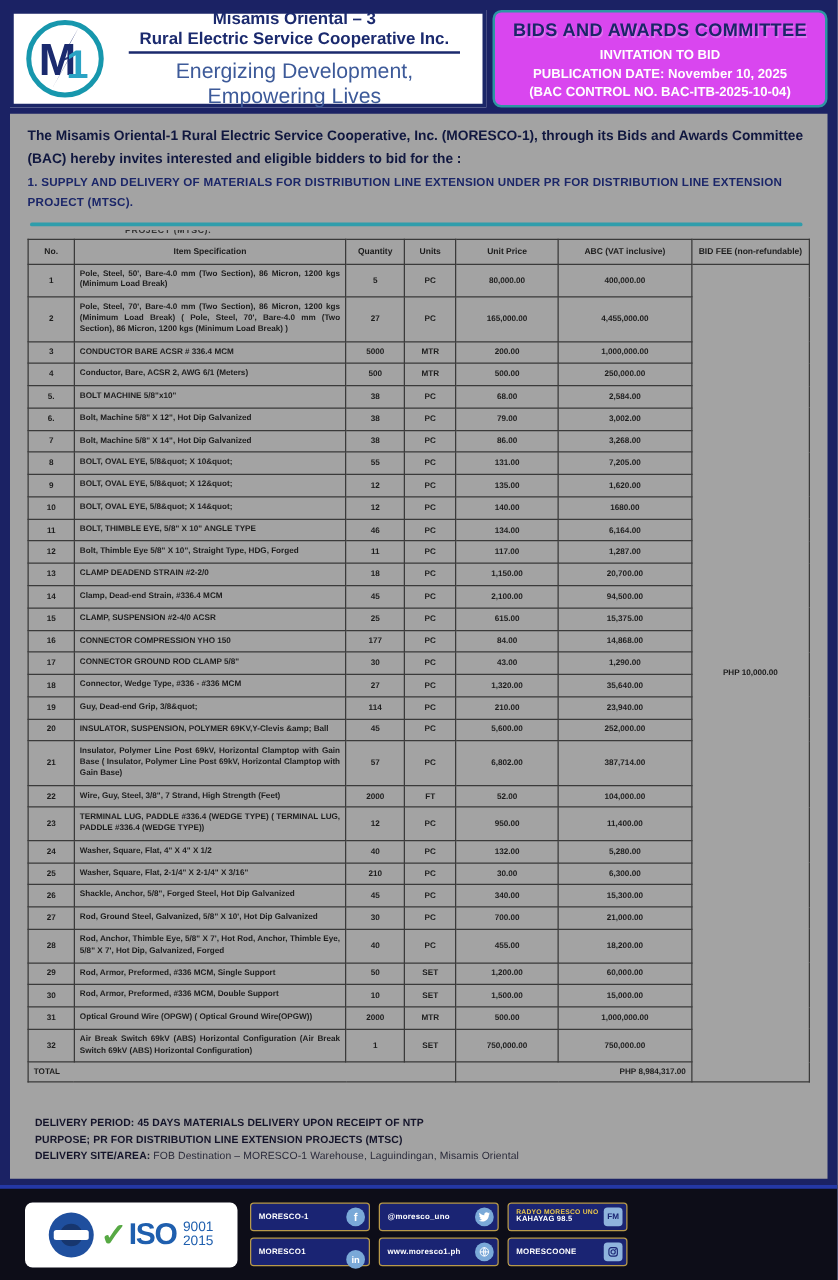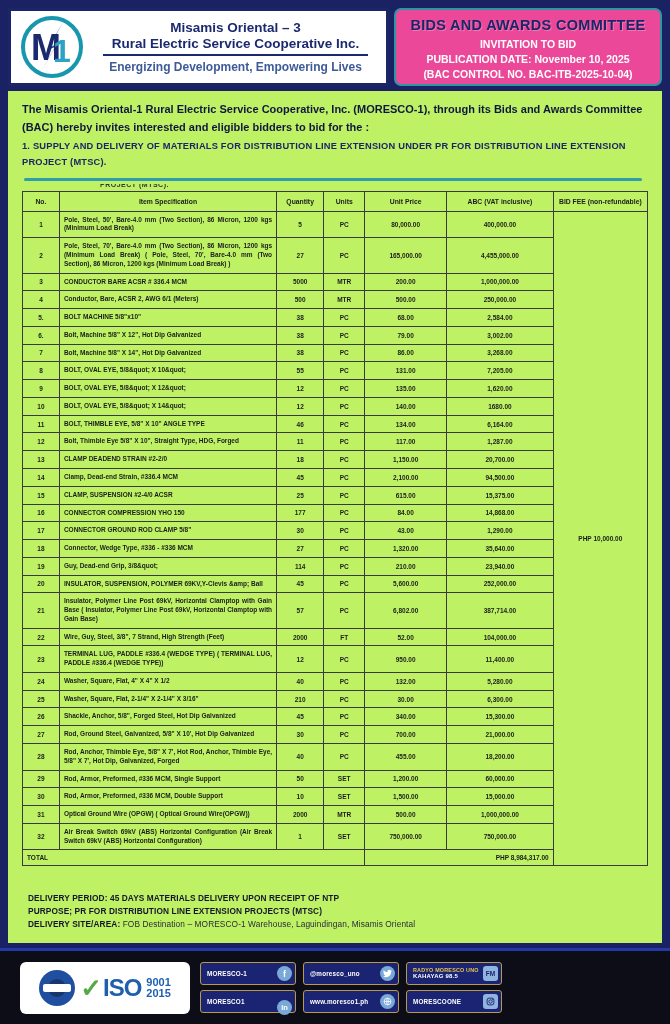--- a/index.html
+++ b/index.html
@@ -8,28 +8,28 @@
 
   
   .frame { position:absolute; top:0; left:0; width:670px; height:948px; background:#1b2264; padding:8px; }
   .header-row { display:flex; gap:5px; height:78px; }
   .org-card { flex:1; background:#ffffff; border:3px solid #1b2668; display:flex; align-items:center; padding:4px 8px; gap:8px; }
   .logo-wrap { width:66px; height:66px; flex:0 0 66px; }
   .org-text { flex:1; text-align:center; }
   .org-line1 { font-size:13.5px; font-weight:700; color:#1b2a6e; line-height:1.15; }
   .org-line2 { font-size:13.5px; font-weight:700; color:#1b2a6e; line-height:1.15; }
   .org-rule { height:2px; background:#1b2a6e; margin:3px 10px 4px 10px; }
-  .tagline { font-size:12px; font-weight:700; color:#3d5a99; }
-
-  .bac-banner { width:268px; flex:0 0 268px; background:#ec4899; border:2px solid #2d96a3; border-radius:7px; text-align:center; padding:7px 4px 4px 4px; }
+  .tagline { font-size:17px; font-weight:400; color:#3d5a99; }
+
+  .bac-banner { width:268px; flex:0 0 268px; background:#d946ef; border:2px solid #2d96a3; border-radius:7px; text-align:center; padding:7px 4px 4px 4px; }
   .bac-title { font-size:14.5px; font-weight:800; color:#1b2668; letter-spacing:.3px; text-shadow:1px 1px 0 rgba(255,255,255,.25); margin-bottom:4px; }
   .bac-line { font-size:10.5px; font-weight:700; color:#ffffff; line-height:1.45; }
 
   
-  .doc { background:#bef264; height:852px; margin-top:5px; padding:10px 14px 0 14px; overflow:hidden; }
+  .doc { background:#a3a3a3; height:852px; margin-top:5px; padding:10px 14px 0 14px; overflow:hidden; }
   .intro { font-size:11px; font-weight:700; color:#10173f; line-height:1.6; }
   .lot-title { margin-top:2px; font-size:9.3px; font-weight:800; color:#1b2668; line-height:1.75; letter-spacing:.2px; }
   .teal-rule { height:3px; background:#2f9dab; margin:7px 6px 3px 2px; border-radius:2px; }
   .caption-clip { height:6px; overflow:hidden; margin-left:78px; }
   .caption-clip span { display:block; font-size:7px; font-weight:700; color:#333; margin-top:-3px; letter-spacing:.5px; }
 
   
   table.items { border-collapse:collapse; width:626px; margin-top:1px; table-layout:fixed; }
   table.items th, table.items td { border:1px solid #3a3a3a; font-size:6.5px; font-weight:700; color:#1c1c1c; padding:4px 4px; vertical-align:middle; }
   table.items th { text-align:center; font-size:6.8px; padding:6px 3px; }
@@ -49,21 +49,21 @@
 
   
   .footer-band { position:absolute; left:0; bottom:0; width:670px; height:76px; background:#0d0d18; border-top:3px solid #2438a6; display:flex; align-items:center; padding:0 8px 0 20px; gap:10px; }
   .iso-box { width:170px; height:52px; background:#ffffff; border-radius:6px; display:flex; align-items:center; justify-content:center; gap:5px; padding:3px; }
   .iso-badge { width:36px; height:36px; border-radius:50%; background:#1f4f9e; position:relative; flex:0 0 36px; }
   .iso-badge::after { content:""; position:absolute; left:4px; right:4px; top:14px; height:8px; background:#ffffff; border-radius:2px; }
   .iso-badge::before { content:""; position:absolute; left:9px; top:9px; width:18px; height:18px; border-radius:50%; background:#17366e; }
   .iso-check { color:#57a944; font-size:26px; font-weight:800; margin-right:-4px; line-height:1; }
   .iso-word { font-size:24px; font-weight:800; color:#1f5fae; letter-spacing:-1px; line-height:1; }
   .iso-nums { display:flex; flex-direction:column; line-height:1; }
-  .iso-nums span { font-size:11px; font-weight:700; color:#1f5fae;text-align:center; }
+  .iso-nums span { font-size:11px; font-weight:400; color:#1f5fae;text-align:center; }
 
   .badges { display:grid; grid-template-columns:repeat(3, 96px); grid-auto-rows:23px; gap:5px 7px; }
   .badge { background:#1a2473; border:1px solid #b89a4a; border-radius:3px; display:flex; align-items:center; justify-content:space-between; padding:0 3px 0 6px; cursor:pointer; }
   .badge-label { font-size:6.3px; font-weight:800; color:#ffffff; letter-spacing:.2px; }
   .badge-sub .badge-label { line-height:1.15; }
   .badge-sub .top { color:#e8c54a; font-size:5.4px; display:block; font-weight:800; }
   .badge-sub .bot { color:#ffffff; font-size:6px; display:block; font-weight:800; }
   .cicon { width:15px; height:15px; border-radius:50%; background:#7aa9d8; color:#ffffff; display:flex; align-items:center; justify-content:center; font-size:9px; font-weight:800; flex:0 0 15px; }
   .cicon.sq { border-radius:3px; background:#8fb4dd; color:#1a2473; font-size:6.5px; }
   .cicon svg { width:9px; height:9px; fill:#ffffff; }

